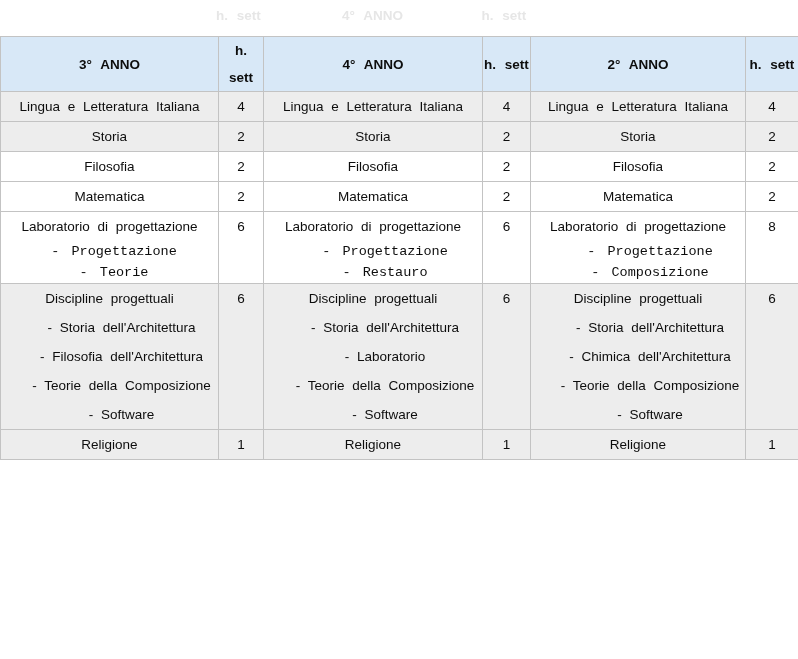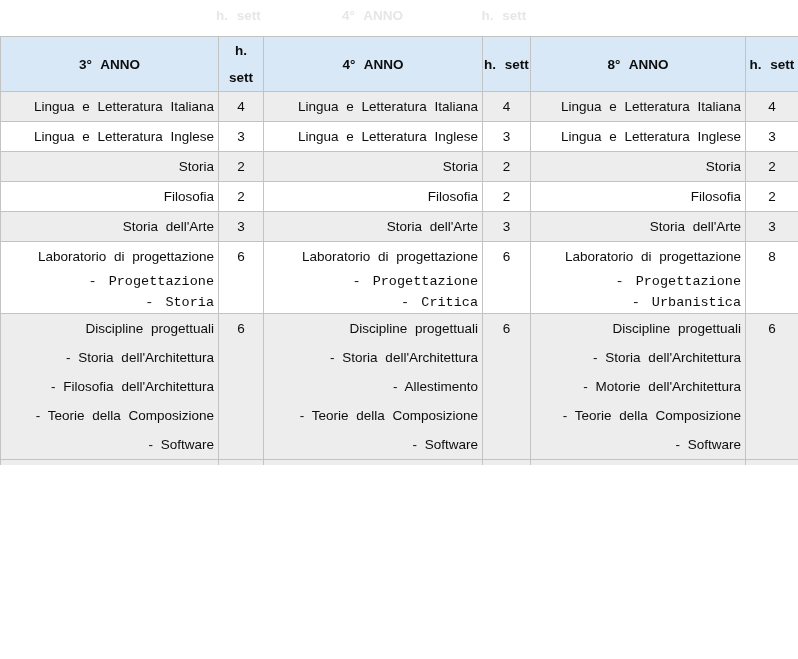--- a/index.html
+++ b/index.html
@@ -39,21 +39,21 @@
     background:var(--header-bg);
     height:27px;line-height:27px;padding:0;
     font-size:13.5px;font-weight:bold;word-spacing:5px;
     text-align:center;color:var(--text);
   }
   td{
     padding:0 4px;font-size:13.5px;vertical-align:top;
     word-spacing:4px;background:#ffffff;
   }
   tr.shaded td{background:var(--alt-bg);}
-  td.subject{text-align:right;}
+  td.subject{text-align:center;}
   td.hours{text-align:center;}
   .main,.hour-val{line-height:29px;}
   .sub{white-space:nowrap;}
   .sub.sp-tight{line-height:21px;font-family:Liberation Mono, monospace;}
   .sub.sp-wide{line-height:29px;}
   .sub.ind-1{padding-left:9px;}
   .sub.ind-2{padding-left:24px;}
 </style>
 </head>
 <body>
@@ -74,21 +74,21 @@
         <col style="width:48px">
       <col style="width:215px">
         <col style="width:53px">
     </colgroup>
     <thead>
       <tr id="header-row">
           <th>3° ANNO</th>
           <th>h. sett</th>
           <th>4° ANNO</th>
           <th>h. sett</th>
-          <th>8° ANNO</th>
+          <th>2° ANNO</th>
           <th>h. sett</th>
         </tr>
     </thead>
     <tbody id="table-body">
         <tr class="shaded">
           <td class="subject">
             <div class="main">Lingua e Letteratura Italiana</div>
           </td>
           <td class="hours">
             <div class="hour-val">4</div>
@@ -99,151 +99,131 @@
           <td class="hours">
             <div class="hour-val">4</div>
           </td>
           <td class="subject">
             <div class="main">Lingua e Letteratura Italiana</div>
           </td>
           <td class="hours">
             <div class="hour-val">4</div>
           </td>
         </tr>
+        <tr class="shaded">
+          <td class="subject">
+            <div class="main">Storia</div>
+          </td>
+          <td class="hours">
+            <div class="hour-val">2</div>
+          </td>
+          <td class="subject">
+            <div class="main">Storia</div>
+          </td>
+          <td class="hours">
+            <div class="hour-val">2</div>
+          </td>
+          <td class="subject">
+            <div class="main">Storia</div>
+          </td>
+          <td class="hours">
+            <div class="hour-val">2</div>
+          </td>
+        </tr>
         <tr class="">
           <td class="subject">
-            <div class="main">Lingua e Letteratura Inglese</div>
-          </td>
-          <td class="hours">
-            <div class="hour-val">3</div>
-          </td>
-          <td class="subject">
-            <div class="main">Lingua e Letteratura Inglese</div>
-          </td>
-          <td class="hours">
-            <div class="hour-val">3</div>
-          </td>
-          <td class="subject">
-            <div class="main">Lingua e Letteratura Inglese</div>
-          </td>
-          <td class="hours">
-            <div class="hour-val">3</div>
-          </td>
-        </tr>
-        <tr class="shaded">
-          <td class="subject">
-            <div class="main">Storia</div>
-          </td>
-          <td class="hours">
-            <div class="hour-val">2</div>
-          </td>
-          <td class="subject">
-            <div class="main">Storia</div>
-          </td>
-          <td class="hours">
-            <div class="hour-val">2</div>
-          </td>
-          <td class="subject">
-            <div class="main">Storia</div>
+            <div class="main">Filosofia</div>
+          </td>
+          <td class="hours">
+            <div class="hour-val">2</div>
+          </td>
+          <td class="subject">
+            <div class="main">Filosofia</div>
+          </td>
+          <td class="hours">
+            <div class="hour-val">2</div>
+          </td>
+          <td class="subject">
+            <div class="main">Filosofia</div>
           </td>
           <td class="hours">
             <div class="hour-val">2</div>
           </td>
         </tr>
         <tr class="">
           <td class="subject">
-            <div class="main">Filosofia</div>
-          </td>
-          <td class="hours">
-            <div class="hour-val">2</div>
-          </td>
-          <td class="subject">
-            <div class="main">Filosofia</div>
-          </td>
-          <td class="hours">
-            <div class="hour-val">2</div>
-          </td>
-          <td class="subject">
-            <div class="main">Filosofia</div>
-          </td>
-          <td class="hours">
-            <div class="hour-val">2</div>
-          </td>
-        </tr>
-        <tr class="shaded">
-          <td class="subject">
-            <div class="main">Storia dell'Arte</div>
-          </td>
-          <td class="hours">
-            <div class="hour-val">3</div>
-          </td>
-          <td class="subject">
-            <div class="main">Storia dell'Arte</div>
-          </td>
-          <td class="hours">
-            <div class="hour-val">3</div>
-          </td>
-          <td class="subject">
-            <div class="main">Storia dell'Arte</div>
-          </td>
-          <td class="hours">
-            <div class="hour-val">3</div>
+            <div class="main">Matematica</div>
+          </td>
+          <td class="hours">
+            <div class="hour-val">2</div>
+          </td>
+          <td class="subject">
+            <div class="main">Matematica</div>
+          </td>
+          <td class="hours">
+            <div class="hour-val">2</div>
+          </td>
+          <td class="subject">
+            <div class="main">Matematica</div>
+          </td>
+          <td class="hours">
+            <div class="hour-val">2</div>
           </td>
         </tr>
         <tr class="">
           <td class="subject">
             <div class="main">Laboratorio di progettazione</div>
             <div class="sub ind-1 sp-tight">- Progettazione</div>
-            <div class="sub ind-1 sp-tight">- Storia</div>
+            <div class="sub ind-1 sp-tight">- Teorie</div>
           </td>
           <td class="hours">
             <div class="hour-val">6</div>
           </td>
           <td class="subject">
             <div class="main">Laboratorio di progettazione</div>
             <div class="sub ind-2 sp-tight">- Progettazione</div>
-            <div class="sub ind-2 sp-tight">- Critica</div>
+            <div class="sub ind-2 sp-tight">- Restauro</div>
           </td>
           <td class="hours">
             <div class="hour-val">6</div>
           </td>
           <td class="subject">
             <div class="main">Laboratorio di progettazione</div>
             <div class="sub ind-2 sp-tight">- Progettazione</div>
-            <div class="sub ind-2 sp-tight">- Urbanistica</div>
+            <div class="sub ind-2 sp-tight">- Composizione</div>
           </td>
           <td class="hours">
             <div class="hour-val">8</div>
           </td>
         </tr>
         <tr class="shaded">
           <td class="subject">
             <div class="main">Discipline progettuali</div>
             <div class="sub ind-2 sp-wide">- Storia dell'Architettura</div>
             <div class="sub ind-2 sp-wide">- Filosofia dell'Architettura</div>
             <div class="sub ind-2 sp-wide">- Teorie della Composizione</div>
             <div class="sub ind-2 sp-wide">- Software</div>
           </td>
           <td class="hours">
             <div class="hour-val">6</div>
           </td>
           <td class="subject">
             <div class="main">Discipline progettuali</div>
             <div class="sub ind-2 sp-wide">- Storia dell'Architettura</div>
-            <div class="sub ind-2 sp-wide">- Allestimento</div>
+            <div class="sub ind-2 sp-wide">- Laboratorio</div>
             <div class="sub ind-2 sp-wide">- Teorie della Composizione</div>
             <div class="sub ind-2 sp-wide">- Software</div>
           </td>
           <td class="hours">
             <div class="hour-val">6</div>
           </td>
           <td class="subject">
             <div class="main">Discipline progettuali</div>
             <div class="sub ind-2 sp-wide">- Storia dell'Architettura</div>
-            <div class="sub ind-2 sp-wide">- Motorie dell'Architettura</div>
+            <div class="sub ind-2 sp-wide">- Chimica dell'Architettura</div>
             <div class="sub ind-2 sp-wide">- Teorie della Composizione</div>
             <div class="sub ind-2 sp-wide">- Software</div>
           </td>
           <td class="hours">
             <div class="hour-val">6</div>
           </td>
         </tr>
         <tr class="shaded">
           <td class="subject">
             <div class="main">Religione</div>

